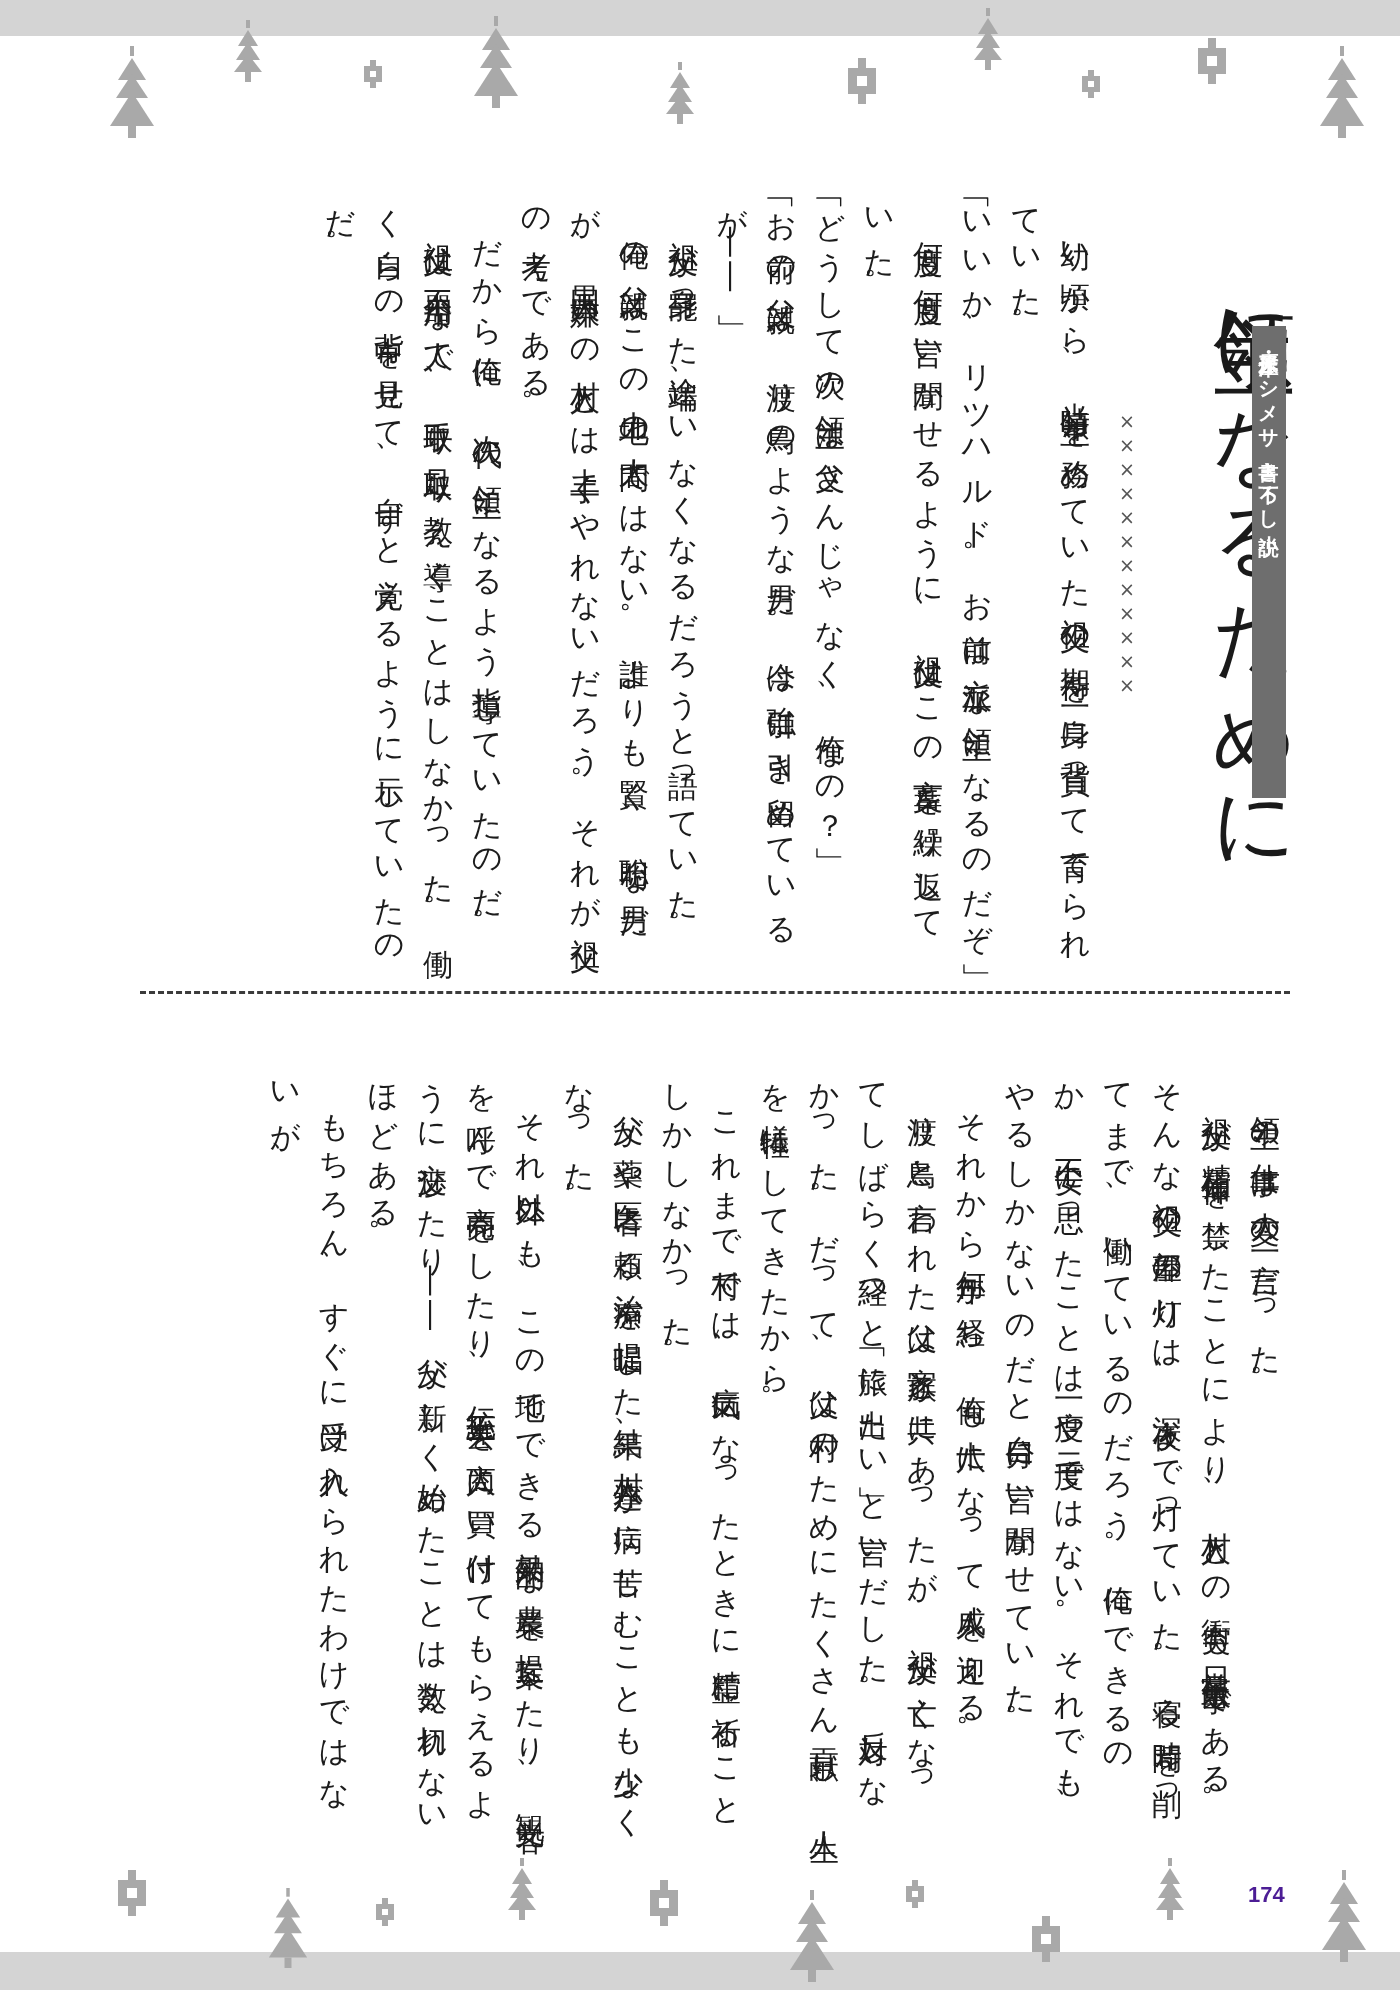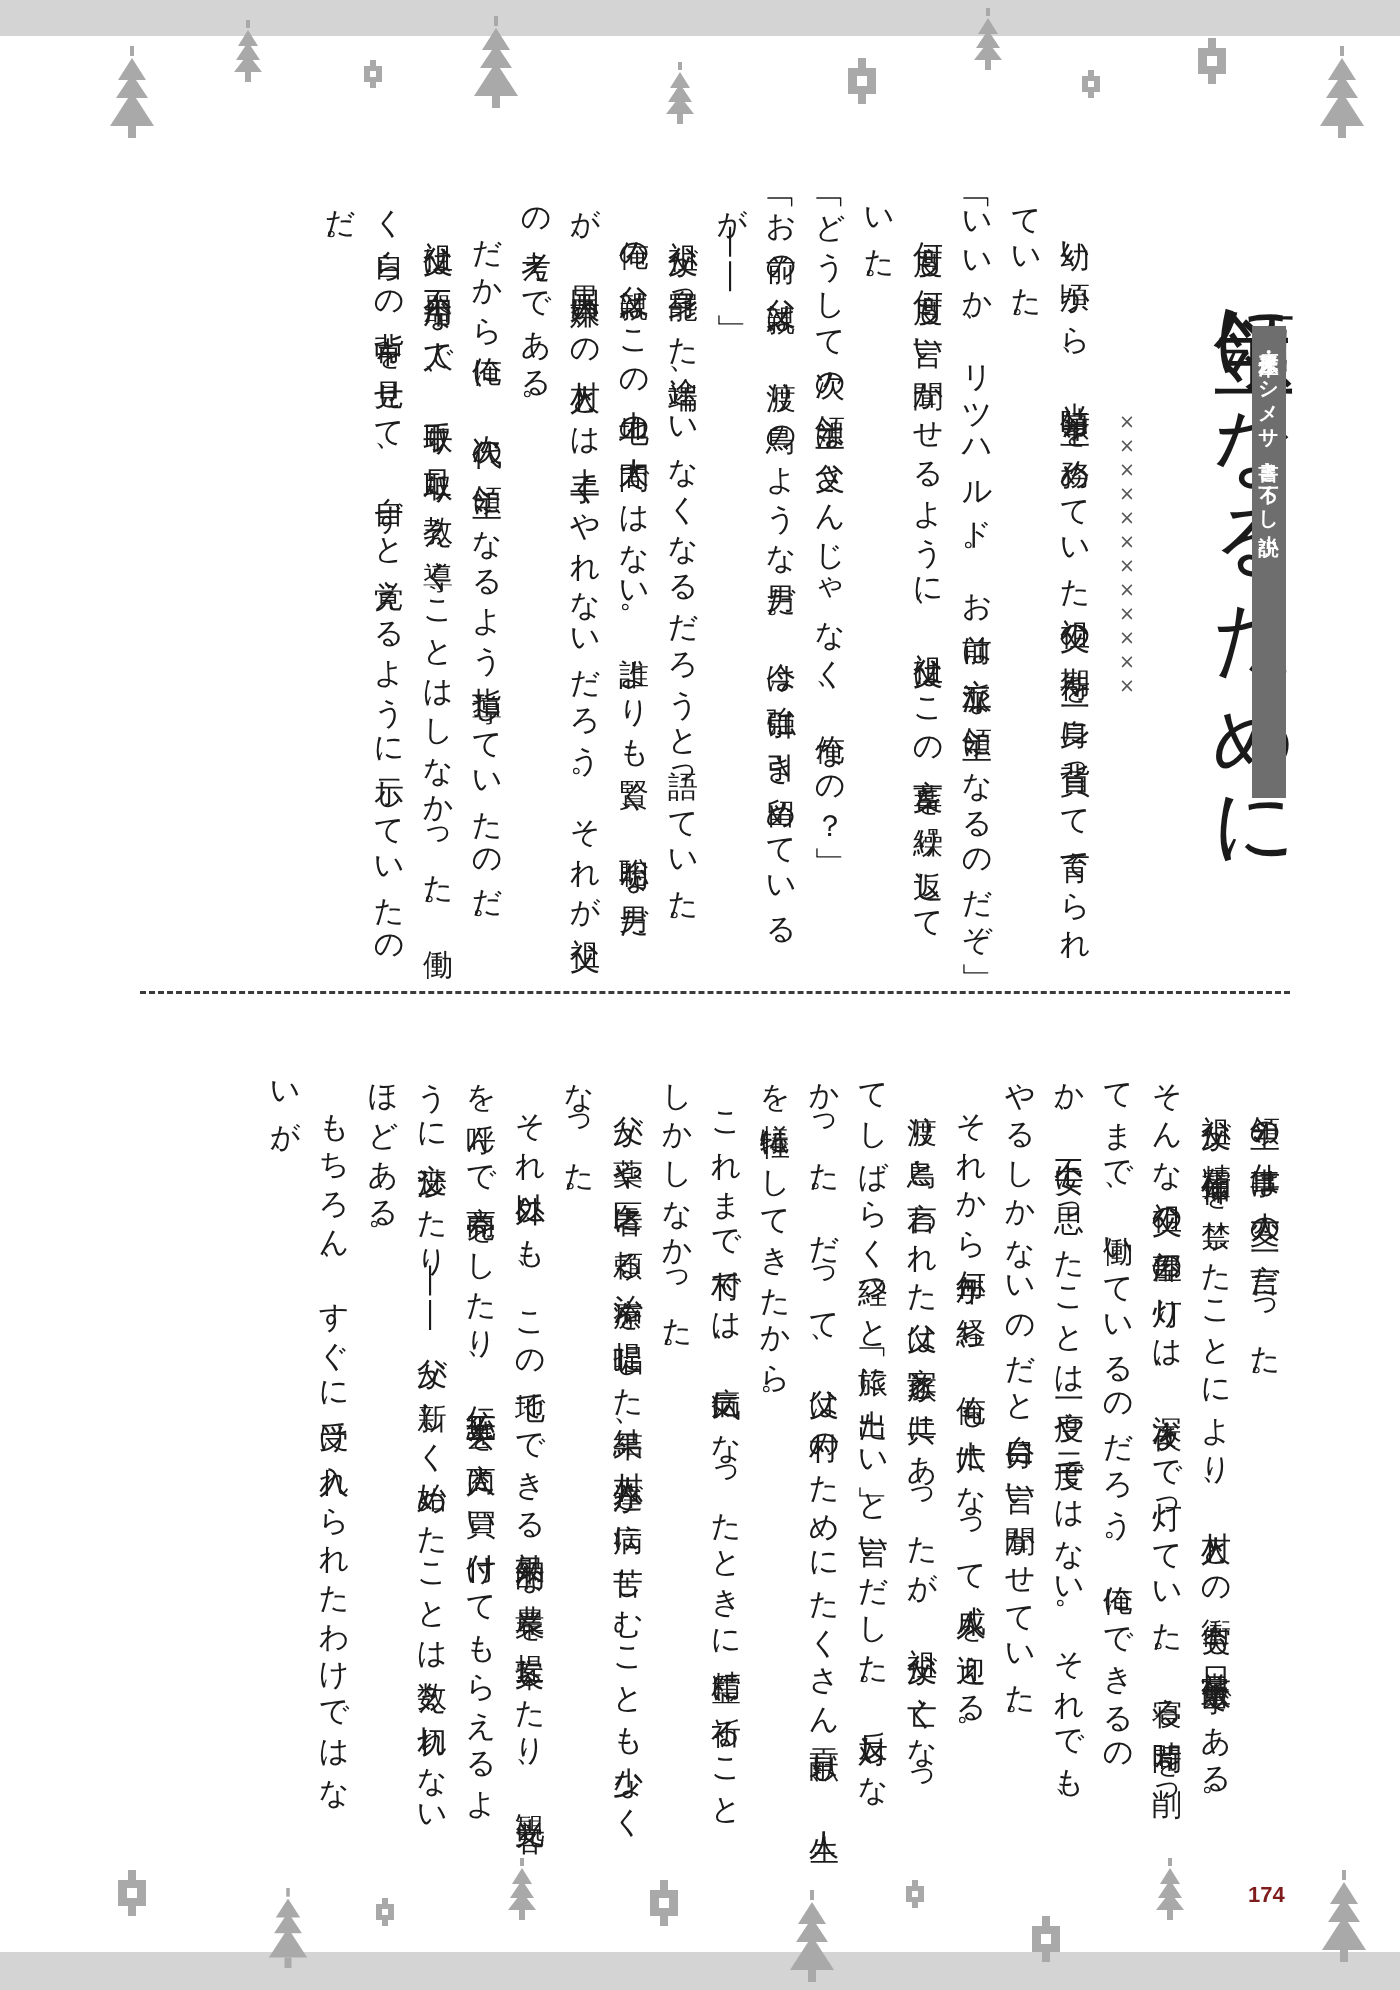--- a/index.html
+++ b/index.html
@@ -37,21 +37,21 @@
   .col-top { left:220px; top:188px; width:880px; height:770px; }
   .col-bottom { left:215px; top:1062px; width:1075px; height:770px; }
   .col-top p, .col-bottom p { margin:0; }
   .col-top p.indent, .col-bottom p.indent { text-indent:1em; }
   .divider {
     position:absolute; left:140px; top:991px; width:1150px; height:0;
     border-top:3px dashed #3b3b3b;
   }
   .page-number {
     position:absolute; left:1248px; top:1882px;
-    font-family:"Liberation Sans", sans-serif; font-weight:bold; font-size:22px; color:#7f1d1d;
+    font-family:"Liberation Sans", sans-serif; font-weight:bold; font-size:22px; color:#4c1d95;
   }
 </style>
 </head>
 <body>
 
 <div class="band-top"></div>
 <div class="band-bottom"></div>
 
 <div class="deco" style="left:104px;top:46px">
     <svg width="56" height="92" viewBox="0 0 56 92">

